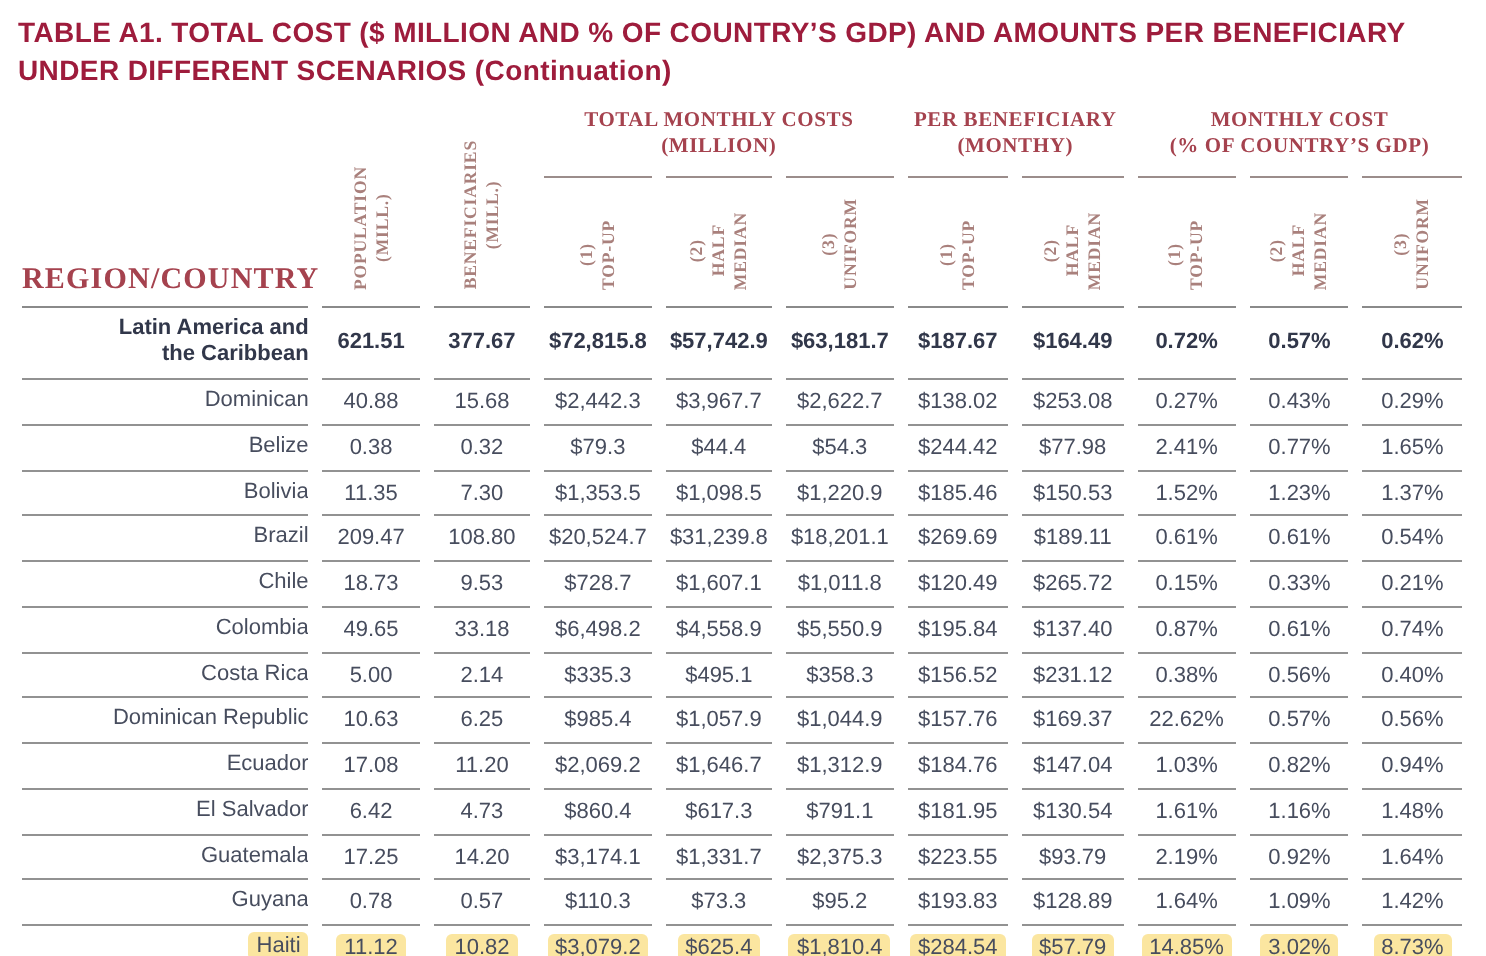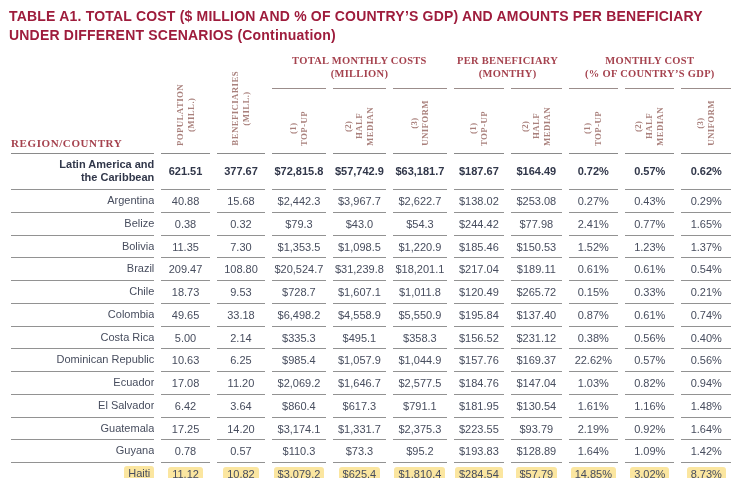--- a/index.html
+++ b/index.html
@@ -35,21 +35,21 @@
   
   thead th{
     font-family:"Liberation Serif", serif;
     font-weight:bold;
     vertical-align:bottom;
     padding:0;
   }
   th.region{
     text-align:left;
     color:#A5424E;
-    font-size:11px;
+    font-size:15px;
     letter-spacing:.6px;
     border-bottom:1.6px solid #8a8a8a;
     padding-bottom:4px;
   }
   th.grp{
     color:#A5424E;
     font-size:10.5px;
     line-height:1.25;
     letter-spacing:.3px;
     white-space:pre-line;
@@ -175,38 +175,38 @@
           <td><span class="cellv">$72,815.8</span></td>
           <td><span class="cellv">$57,742.9</span></td>
           <td><span class="cellv">$63,181.7</span></td>
           <td><span class="cellv">$187.67</span></td>
           <td><span class="cellv">$164.49</span></td>
           <td><span class="cellv">0.72%</span></td>
           <td><span class="cellv">0.57%</span></td>
           <td><span class="cellv">0.62%</span></td>
         </tr>
         <tr>
-    <td class="cname-td"><span class="cellv cname">Argentina</span></td>
+    <td class="cname-td"><span class="cellv cname">Dominican</span></td>
   <td><span class="cellv">40.88</span></td>
           <td><span class="cellv">15.68</span></td>
           <td><span class="cellv">$2,442.3</span></td>
           <td><span class="cellv">$3,967.7</span></td>
           <td><span class="cellv">$2,622.7</span></td>
           <td><span class="cellv">$138.02</span></td>
           <td><span class="cellv">$253.08</span></td>
           <td><span class="cellv">0.27%</span></td>
           <td><span class="cellv">0.43%</span></td>
           <td><span class="cellv">0.29%</span></td>
         </tr>
         <tr>
     <td class="cname-td"><span class="cellv cname">Belize</span></td>
   <td><span class="cellv">0.38</span></td>
           <td><span class="cellv">0.32</span></td>
           <td><span class="cellv">$79.3</span></td>
-          <td><span class="cellv">$43.0</span></td>
+          <td><span class="cellv">$44.4</span></td>
           <td><span class="cellv">$54.3</span></td>
           <td><span class="cellv">$244.42</span></td>
           <td><span class="cellv">$77.98</span></td>
           <td><span class="cellv">2.41%</span></td>
           <td><span class="cellv">0.77%</span></td>
           <td><span class="cellv">1.65%</span></td>
         </tr>
         <tr>
     <td class="cname-td"><span class="cellv cname">Bolivia</span></td>
   <td><span class="cellv">11.35</span></td>
@@ -220,21 +220,21 @@
           <td><span class="cellv">1.23%</span></td>
           <td><span class="cellv">1.37%</span></td>
         </tr>
         <tr>
     <td class="cname-td"><span class="cellv cname">Brazil</span></td>
   <td><span class="cellv">209.47</span></td>
           <td><span class="cellv">108.80</span></td>
           <td><span class="cellv">$20,524.7</span></td>
           <td><span class="cellv">$31,239.8</span></td>
           <td><span class="cellv">$18,201.1</span></td>
-          <td><span class="cellv">$217.04</span></td>
+          <td><span class="cellv">$269.69</span></td>
           <td><span class="cellv">$189.11</span></td>
           <td><span class="cellv">0.61%</span></td>
           <td><span class="cellv">0.61%</span></td>
           <td><span class="cellv">0.54%</span></td>
         </tr>
         <tr>
     <td class="cname-td"><span class="cellv cname">Chile</span></td>
   <td><span class="cellv">18.73</span></td>
           <td><span class="cellv">9.53</span></td>
           <td><span class="cellv">$728.7</span></td>
@@ -284,31 +284,31 @@
           <td><span class="cellv">22.62%</span></td>
           <td><span class="cellv">0.57%</span></td>
           <td><span class="cellv">0.56%</span></td>
         </tr>
         <tr>
     <td class="cname-td"><span class="cellv cname">Ecuador</span></td>
   <td><span class="cellv">17.08</span></td>
           <td><span class="cellv">11.20</span></td>
           <td><span class="cellv">$2,069.2</span></td>
           <td><span class="cellv">$1,646.7</span></td>
-          <td><span class="cellv">$2,577.5</span></td>
+          <td><span class="cellv">$1,312.9</span></td>
           <td><span class="cellv">$184.76</span></td>
           <td><span class="cellv">$147.04</span></td>
           <td><span class="cellv">1.03%</span></td>
           <td><span class="cellv">0.82%</span></td>
           <td><span class="cellv">0.94%</span></td>
         </tr>
         <tr>
     <td class="cname-td"><span class="cellv cname">El Salvador</span></td>
   <td><span class="cellv">6.42</span></td>
-          <td><span class="cellv">3.64</span></td>
+          <td><span class="cellv">4.73</span></td>
           <td><span class="cellv">$860.4</span></td>
           <td><span class="cellv">$617.3</span></td>
           <td><span class="cellv">$791.1</span></td>
           <td><span class="cellv">$181.95</span></td>
           <td><span class="cellv">$130.54</span></td>
           <td><span class="cellv">1.61%</span></td>
           <td><span class="cellv">1.16%</span></td>
           <td><span class="cellv">1.48%</span></td>
         </tr>
         <tr>

